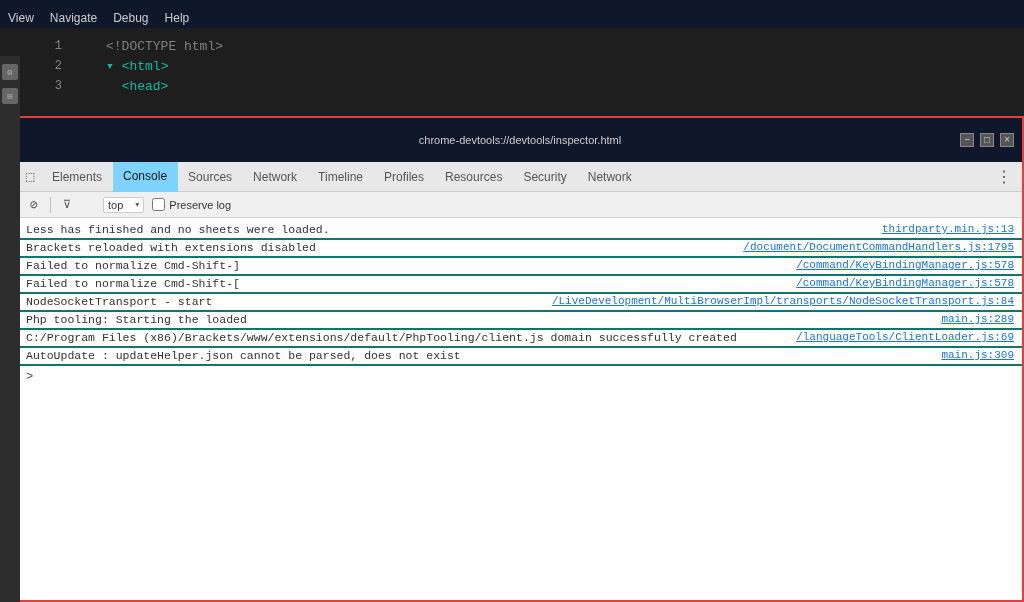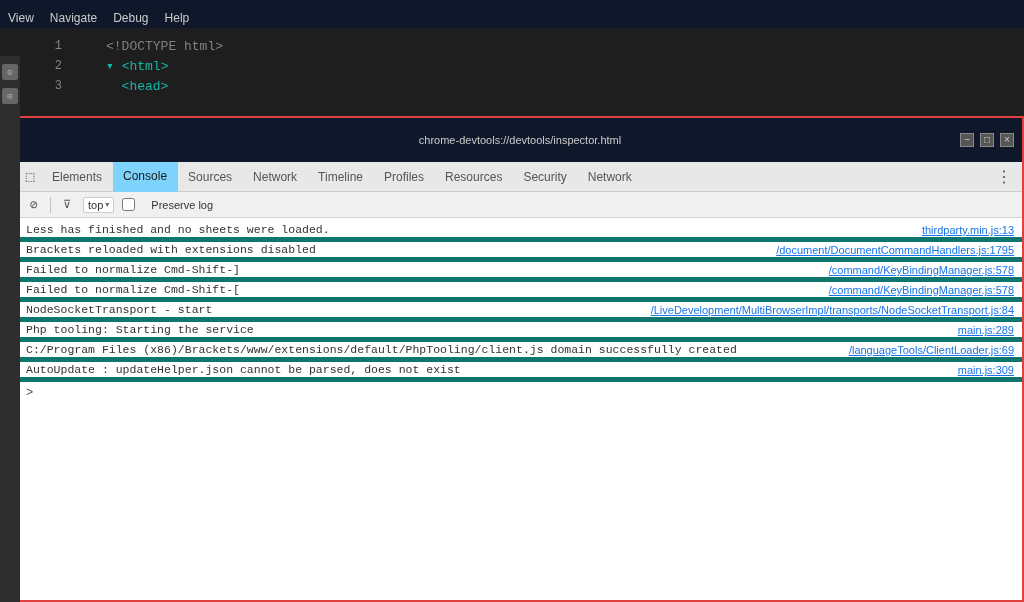--- a/index.html
+++ b/index.html
@@ -217,73 +217,74 @@
       height: 16px;
       background: #c0c0c0;
     }
     .filter-icon {
       color: #555;
       font-size: 11px;
     }
     .top-dropdown {
       display: flex;
       align-items: center;
-      gap: 2px;
+      gap: 12px;
       padding: 1px 4px;
       background: #fff;
       border: 1px solid #ccc;
       border-radius: 2px;
       cursor: pointer;
       font-size: 11px;
       font-family: 'Segoe UI', Arial, sans-serif;
       color: #333;
+      margin-left: 20px;
     }
     .top-dropdown .arrow {
       font-size: 8px;
       color: #666;
     }
     .preserve-log {
       display: flex;
       align-items: center;
-      gap: 16px;
+      gap: 4px;
       font-size: 11px;
       font-family: 'Segoe UI', Arial, sans-serif;
       color: #333;
       cursor: pointer;
     }
     .preserve-log input[type="checkbox"] {
       margin: 0;
       cursor: pointer;
     }
 
     
     .console-output {
       flex: 1;
       overflow-y: auto;
       background: #fff;
       padding: 4px 0;
     }
     .console-entry {
       display: flex;
-      align-items: flex-end;
+      align-items: flex-start;
       padding: 1px 8px;
-      border-bottom: 5px solid #0f766e;
+      border-bottom: 2px solid #0f766e;
       min-height: 18px;
     }
     .console-message {
       flex: 1;
       color: #333;
       font-size: 11.5px;
       font-family: 'Consolas', 'Courier New', monospace;
       word-break: break-all;
     }
     .console-source {
       color: #1a73e8;
       font-size: 11px;
-      font-family: Liberation Sans, sans-serif;
+      font-family: Liberation Mono, monospace;
       text-decoration: underline;
       cursor: pointer;
       white-space: nowrap;
       margin-left: 8px;
     }
     .console-prompt {
       padding: 4px 8px;
       display: flex;
       align-items: center;
       gap: 4px;
@@ -403,21 +404,21 @@
       </div>
       <div class="console-entry">
         <span class="console-message">Failed to normalize Cmd-Shift-[</span>
         <span class="console-source">/command/KeyBindingManager.js:578</span>
       </div>
       <div class="console-entry">
         <span class="console-message">NodeSocketTransport - start</span>
         <span class="console-source">/LiveDevelopment/MultiBrowserImpl/transports/NodeSocketTransport.js:84</span>
       </div>
       <div class="console-entry">
-        <span class="console-message">Php tooling: Starting the service</span>
+        <span class="console-message">Php tooling: Starting the loaded</span>
         <span class="console-source">main.js:289</span>
       </div>
       <div class="console-entry">
         <span class="console-message">C:/Program Files (x86)/Brackets/www/extensions/default/PhpTooling/client.js domain successfully created</span>
         <span class="console-source">/languageTools/ClientLoader.js:69</span>
       </div>
       <div class="console-entry">
         <span class="console-message">AutoUpdate : updateHelper.json cannot be parsed, does not exist</span>
         <span class="console-source">main.js:309</span>
       </div>

